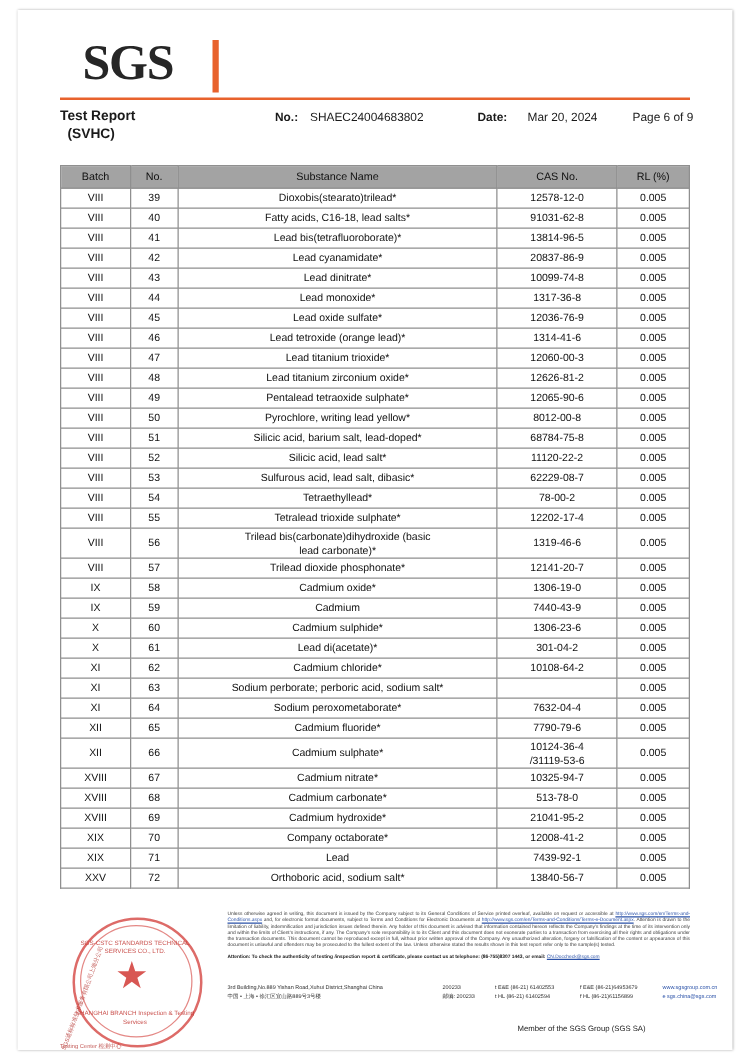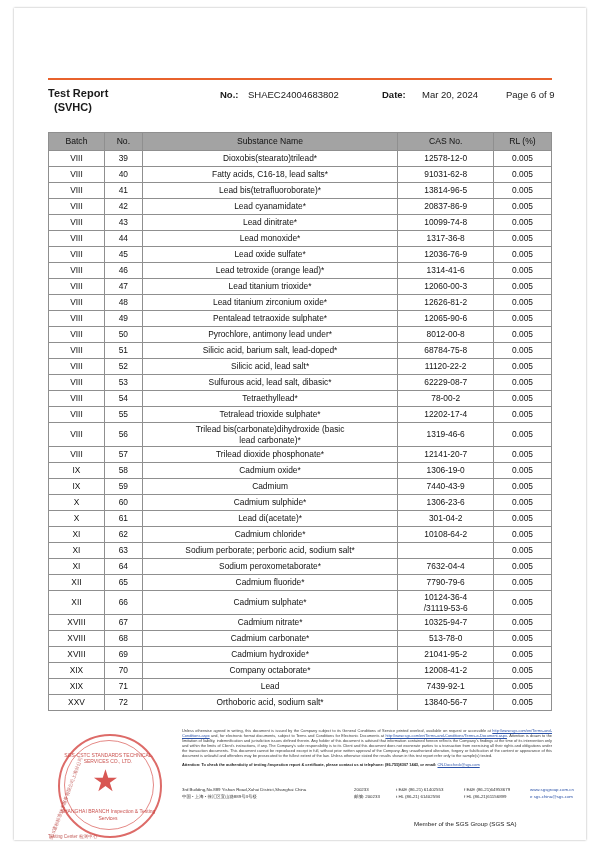--- a/index.html
+++ b/index.html
@@ -239,20 +239,24 @@
     font-size: 6.2px;
     color: #1a1a1a;
   }
 </style>
 </head>
 <body>
 
 <div class="page">
   <div class="sheet">
 
+    <div class="brand">
+      <div class="brand-text">SGS</div>
+      <div class="brand-bar"></div>
+    </div>
     <div class="brand-rule"></div>
 
     <div class="meta">
       <div class="report-title">
         <span>Test Report</span>
         <span class="sub">(SVHC)</span>
       </div>
       <div class="meta-lab m-no-l">No.:</div>
       <div class="meta-val m-no-v">SHAEC24004683802</div>
       <div class="meta-lab m-date-l">Date:</div>
@@ -351,21 +355,21 @@
           <tr>
             <td>VIII</td>
             <td>49</td>
             <td class="name">Pentalead tetraoxide sulphate*</td>
             <td>12065-90-6</td>
             <td>0.005</td>
           </tr>
           <tr>
             <td>VIII</td>
             <td>50</td>
-            <td class="name">Pyrochlore, antimony lead under*</td>
+            <td class="name">Pyrochlore, writing lead yellow*</td>
             <td>8012-00-8</td>
             <td>0.005</td>
           </tr>
           <tr>
             <td>VIII</td>
             <td>51</td>
             <td class="name">Silicic acid, barium salt, lead-doped*</td>
             <td>68784-75-8</td>
             <td>0.005</td>
           </tr>

